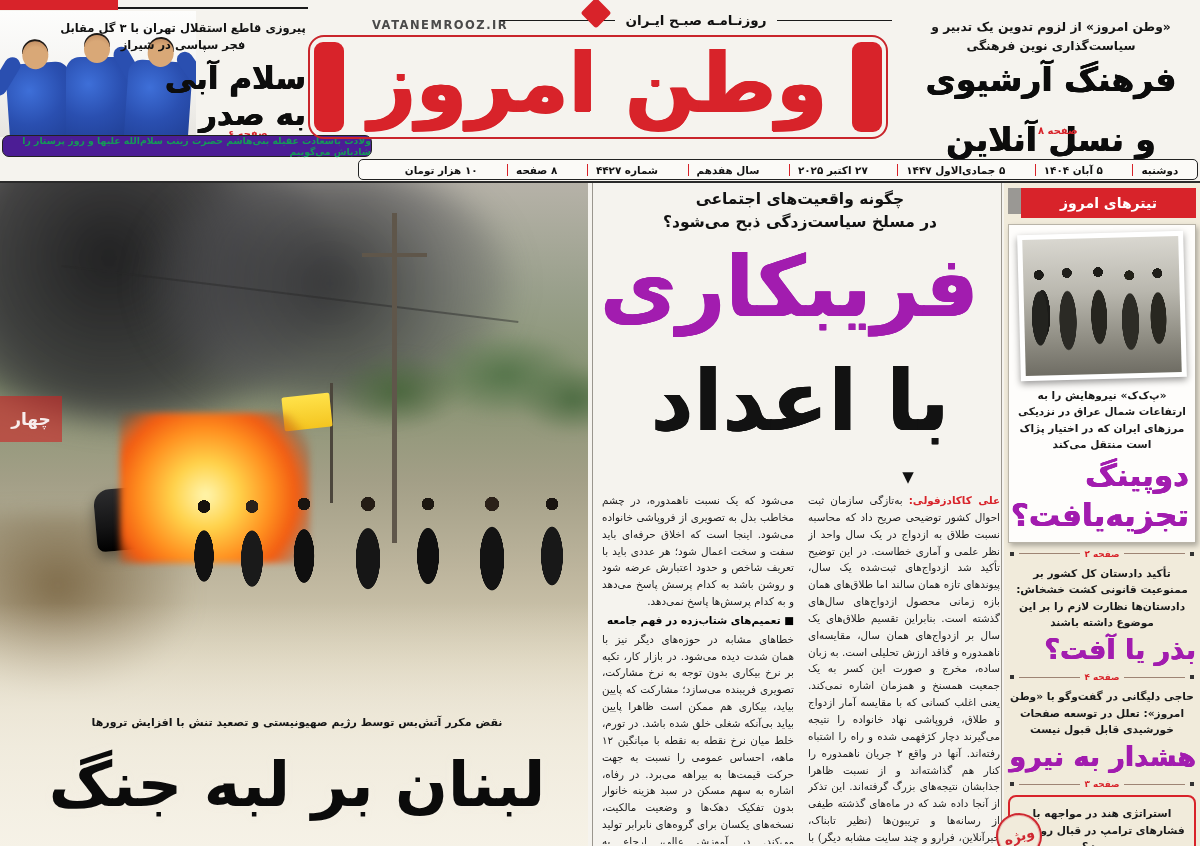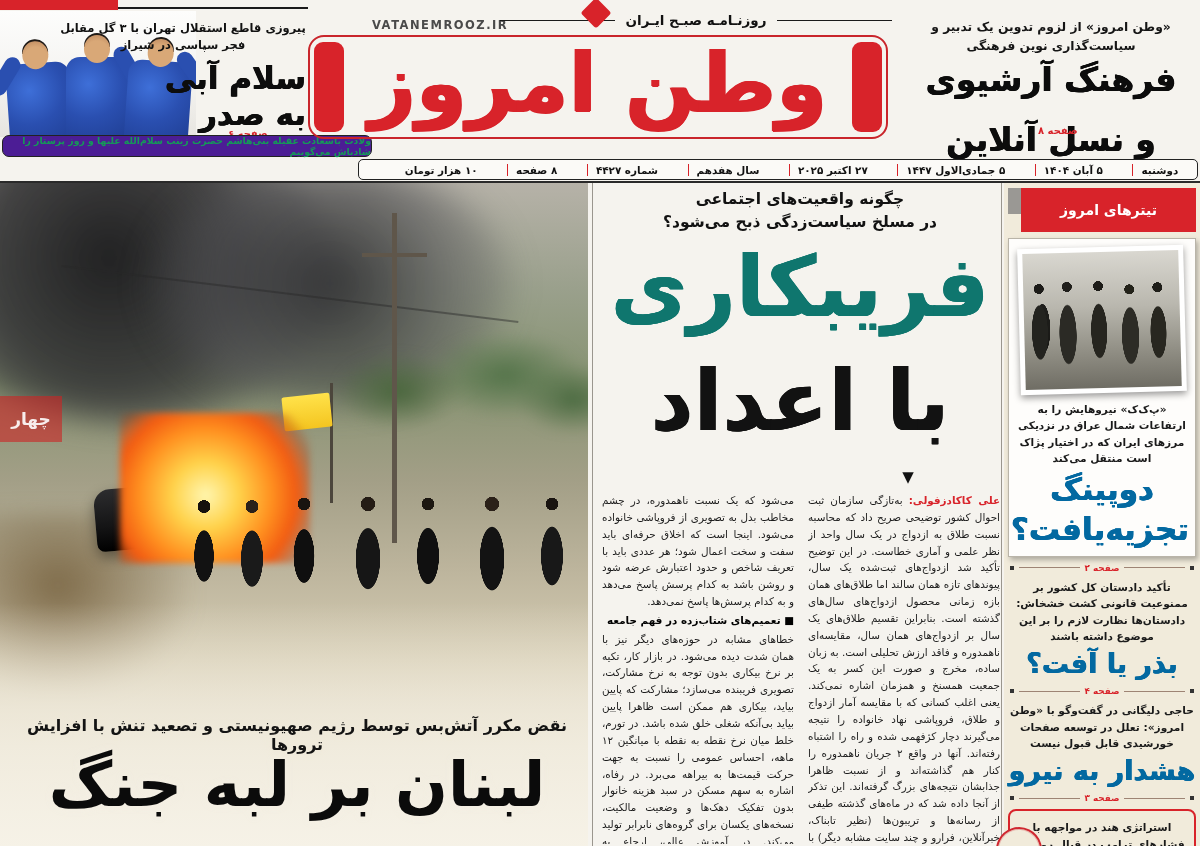--- a/index.html
+++ b/index.html
@@ -84,41 +84,41 @@
                       radial-gradient(ellipse 20px 52px at 78% 62%, #131313 60%, transparent 62%),
                       radial-gradient(circle 10px at 78% 20%, #2b2119 70%, transparent 72%),
                       radial-gradient(ellipse 18px 48px at 93% 60%, #181818 60%, transparent 62%),
                       radial-gradient(circle 9px at 93% 20%, #191410 70%, transparent 72%); }
   .dirt { left:-30px; top:330px; width:220px; height:180px; filter:blur(10px);
           background:radial-gradient(ellipse at 40% 40%, rgba(110,88,52,.8), transparent 75%); }
   .road-fade { left:0; top:420px; width:588px; height:243px;
                background:linear-gradient(180deg, transparent 0%, rgba(240,235,221,.75) 45%, rgba(246,242,231,.97) 100%); }
   .watermark { left:0; top:396px; width:62px; height:46px; background:rgba(205,35,35,.6); display:flex; align-items:center; justify-content:center;
                color:rgba(255,255,255,.9); font-size:17px; font-weight:bold; letter-spacing:5px; overflow:hidden; }
-  .photo-caption { left:14px; top:716px; width:566px; text-align:center; font-size:16px; font-weight:bold; color:#141414;
+  .photo-caption { left:14px; top:716px; width:566px; text-align:center; font-size:11px; font-weight:bold; color:#141414;
                    text-shadow:0 0 6px #efe9da, 0 0 10px #efe9da; }
   .photo-headline { left:14px; top:748px; width:566px; text-align:center; font-size:62px; color:#0b0b0b; letter-spacing:-1px;
                     text-shadow:0 0 8px rgba(245,240,228,.9); }
 
   
   .vdiv { top:183px; width:1px; height:663px; background:#9a968e; }
   .lead-kicker { left:600px; width:400px; text-align:center; font-size:15.5px; font-weight:bold; color:#121212; }
-  .lead-red { left:600px; top:238px; width:400px; text-align:center; font-size:84px; color:#0f766e; letter-spacing:-2px; }
+  .lead-red { left:600px; top:238px; width:400px; text-align:left; font-size:84px; color:#a21caf; letter-spacing:-2px; }
   .lead-black { left:600px; top:352px; width:400px; text-align:center; font-size:84px; color:#121212; letter-spacing:-2px; }
   .down-arrow { left:890px; top:468px; font-size:15px; color:#111; text-align:center; width:36px; }
   .cols { left:602px; top:492px; width:398px; height:352px; }
   .col { position:absolute; top:0; height:352px; overflow:hidden; font-size:10.4px; line-height:1.62; text-align:justify; color:#1c1c1c; }
   .col-r { right:0; width:192px; }
   .col-l { left:0; width:192px; }
   .byline { color:#d8232a; font-weight:bold; }
   .subhead { font-weight:bold; color:#000; margin:2px 0; }
 
   
   .sidebar { left:1004px; top:183px; width:196px; height:663px; background:#f1ebdb; padding:5px 4px 0 4px; }
-  .sb-header { display:flex; height:44px; margin-bottom:6px; }
+  .sb-header { display:flex; height:30px; margin-bottom:6px; }
   .sb-notch { width:13px; height:26px; background:#9a9894; }
   .sb-header .bar { flex:1; background:#d8232a; color:#fff; font-size:14px; font-weight:bold; display:flex; align-items:center; justify-content:center; }
   .sb-card { background:#fefdfb; border:1px solid #b9b4a8; box-shadow:2px 3px 5px rgba(0,0,0,.28); padding:6px 6px 8px 6px; }
   .polaroid { width:166px; height:146px; margin:2px auto 8px auto; background:#fff; padding:5px; transform:rotate(-1.5deg);
               box-shadow:0 3px 7px rgba(0,0,0,.4); }
   .bwphoto { width:100%; height:100%;
              background:linear-gradient(180deg,#d9d7d0 0%,#b9b7ae 40%,#8e8c82 75%,#6f6d64 100%),
                         radial-gradient(ellipse 12px 40px at 12% 55%, #2a2a28 60%, transparent 62%);
              background-blend-mode:multiply; position:relative; overflow:hidden; }
   .bwphoto::after { content:""; position:absolute; inset:0;
@@ -126,21 +126,21 @@
                         radial-gradient(circle 7px at 10% 26%, #1c1b18 70%, transparent 72%),
                         radial-gradient(ellipse 14px 48px at 28% 60%, #2b2a25 60%, transparent 63%),
                         radial-gradient(circle 7px at 28% 25%, #201f1b 70%, transparent 72%),
                         radial-gradient(ellipse 13px 44px at 48% 58%, #26251f 60%, transparent 63%),
                         radial-gradient(circle 7px at 48% 25%, #1d1c18 70%, transparent 72%),
                         radial-gradient(ellipse 14px 46px at 68% 62%, #2d2c26 60%, transparent 63%),
                         radial-gradient(circle 7px at 68% 28%, #232219 70%, transparent 72%),
                         radial-gradient(ellipse 13px 42px at 86% 60%, #282720 60%, transparent 63%),
                         radial-gradient(circle 7px at 86% 27%, #1f1e19 70%, transparent 72%); }
   .sb-kicker { text-align:center; font-size:10.6px; font-weight:bold; line-height:1.55; color:#1a1a1a; }
-  .sb-h { text-align:center; color:#0369a1; line-height:1.18; letter-spacing:-0.5px; }
+  .sb-h { color:#a21caf; line-height:1.18; letter-spacing:-0.5px; }
   .sb-h1 { font-size:31px; margin-top:4px; }
   .sb-h2 { font-size:27px; margin:4px 0 2px 0; }
   .pagediv { display:flex; align-items:center; gap:5px; margin:6px 2px; }
   .pagediv .sq { width:4px; height:4px; background:#333; }
   .pagediv .ln { flex:1; border-top:1.2px solid #8a6a5a; opacity:.8; }
   .pagediv .pg { font-size:8.8px; font-weight:bold; color:#d8232a; white-space:nowrap; }
   .special { position:relative; border:2.5px solid #d8232a; border-radius:8px; padding:8px 6px 6px 6px; margin-top:2px; }
   .vije { position:absolute; left:-14px; top:16px; width:46px; height:46px; border-radius:50%; border:2.5px solid #cf2730;
           background:#f1ebdb; color:#cf2730; font-size:14px; font-weight:bold; display:flex; align-items:center; justify-content:center;
           transform:rotate(-18deg); box-shadow:0 0 0 1px rgba(207,39,48,.25) inset; }

